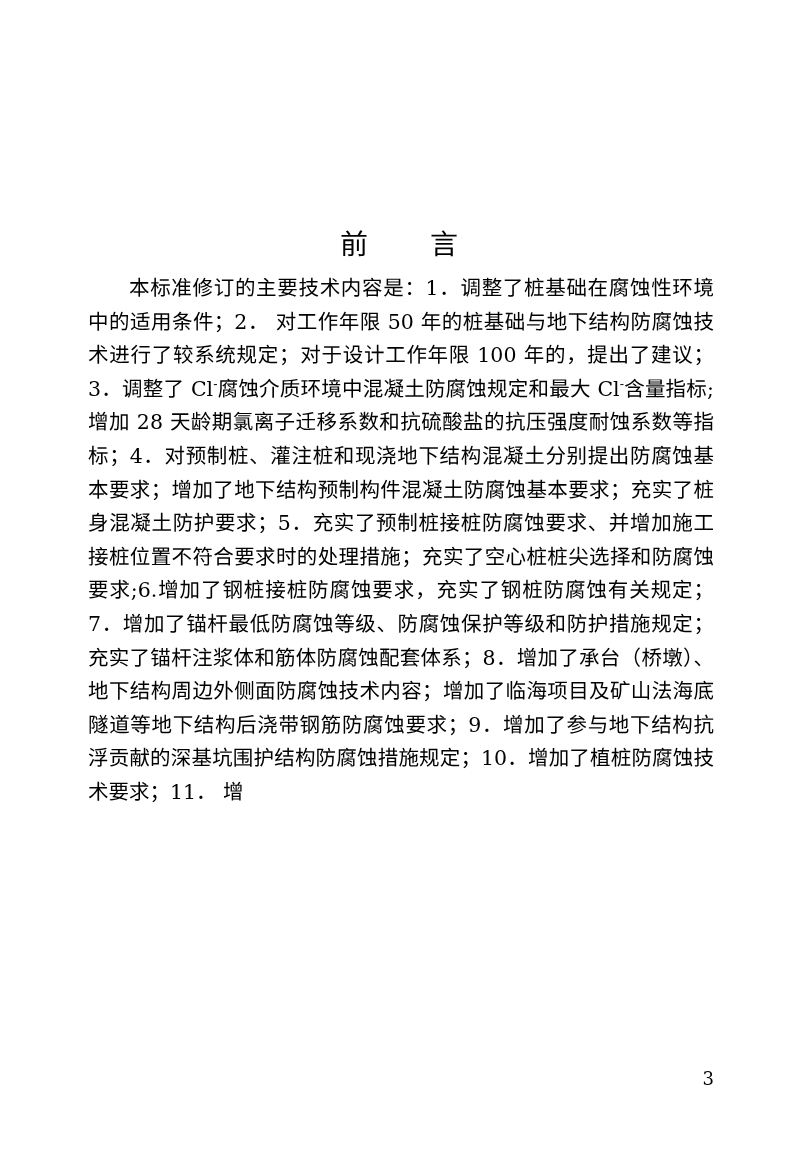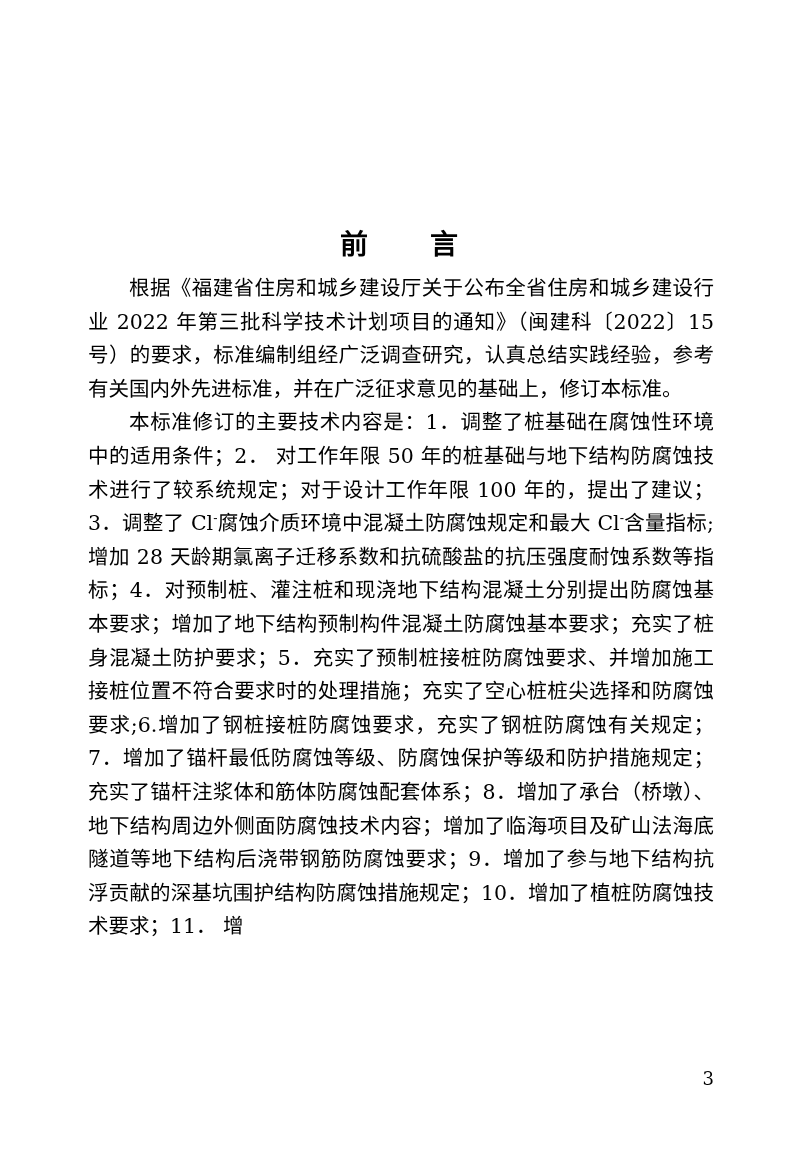--- a/index.html
+++ b/index.html
@@ -19,21 +19,21 @@
     box-sizing: border-box;
   }
   .page-title {
     position: absolute;
     top: 206px;
     left: 0;
     width: 800px;
     text-align: center;
     font-family: "DejaVu Serif", "Liberation Serif", serif;
     font-size: 28px;
-    font-weight: bold;
+    font-weight: normal;
     letter-spacing: 2px;
     line-height: 40px;
     white-space: pre;
   }
   .body-block {
     position: absolute;
     top: 272px;
     left: 88px;
     width: 626px;
   }
@@ -68,21 +68,20 @@
 </style>
 </head>
 <body>
 
 <div class="page">
 
   <h1 class="page-title">前　　言</h1>
 
   <div class="body-block">
 
-    <p class="para">根据《福建省住房和城乡建设厅关于公布全省住房和城乡建设行业 2022 年第三批科学技术计划项目的通知》（闽建科〔2022〕15 号）的要求，标准编制组经广泛调查研究，认真总结实践经验，参考有关国内外先进标准，并在广泛征求意见的基础上，修订本标准。</p>
 
 
     <p class="para"><span>本标准修订的主要技术内容是：1．调整了桩基础在腐蚀性环境中的适用条件；2． 对工作年限 50 年的桩基础与地下结构防腐蚀技术进行了较系统规定；对于设计工作年限 100 年的，提出了建议；3．调整了 Cl</span><sup class="ion">-</sup><span>腐蚀介质环境中混凝土防腐蚀规定和最大 Cl</span><sup class="ion">-</sup><span>含量指标;增加 28 天龄期氯离子迁移系数和抗硫酸盐的抗压强度耐蚀系数等指标；4．对预制桩、灌注桩和现浇地下结构混凝土分别提出防腐蚀基本要求；增加了地下结构预制构件混凝土防腐蚀基本要求；充实了桩身混凝土防护要求；5．充实了预制桩接桩防腐蚀要求、并增加施工接桩位置不符合要求时的处理措施；充实了空心桩桩尖选择和防腐蚀要求;6.增加了钢桩接桩防腐蚀要求，充实了钢桩防腐蚀有关规定；7．增加了锚杆最低防腐蚀等级、防腐蚀保护等级和防护措施规定；充实了锚杆注浆体和筋体防腐蚀配套体系；8．增加了承台（桥墩）、地下结构周边外侧面防腐蚀技术内容；增加了临海项目及矿山法海底隧道等地下结构后浇带钢筋防腐蚀要求；9．增加了参与地下结构抗浮贡献的深基坑围护结构防腐蚀措施规定；10．增加了植桩防腐蚀技术要求；11． 增</span></p>
 
   </div>
 
   <div class="page-number">3</div>
 
 </div>
 

